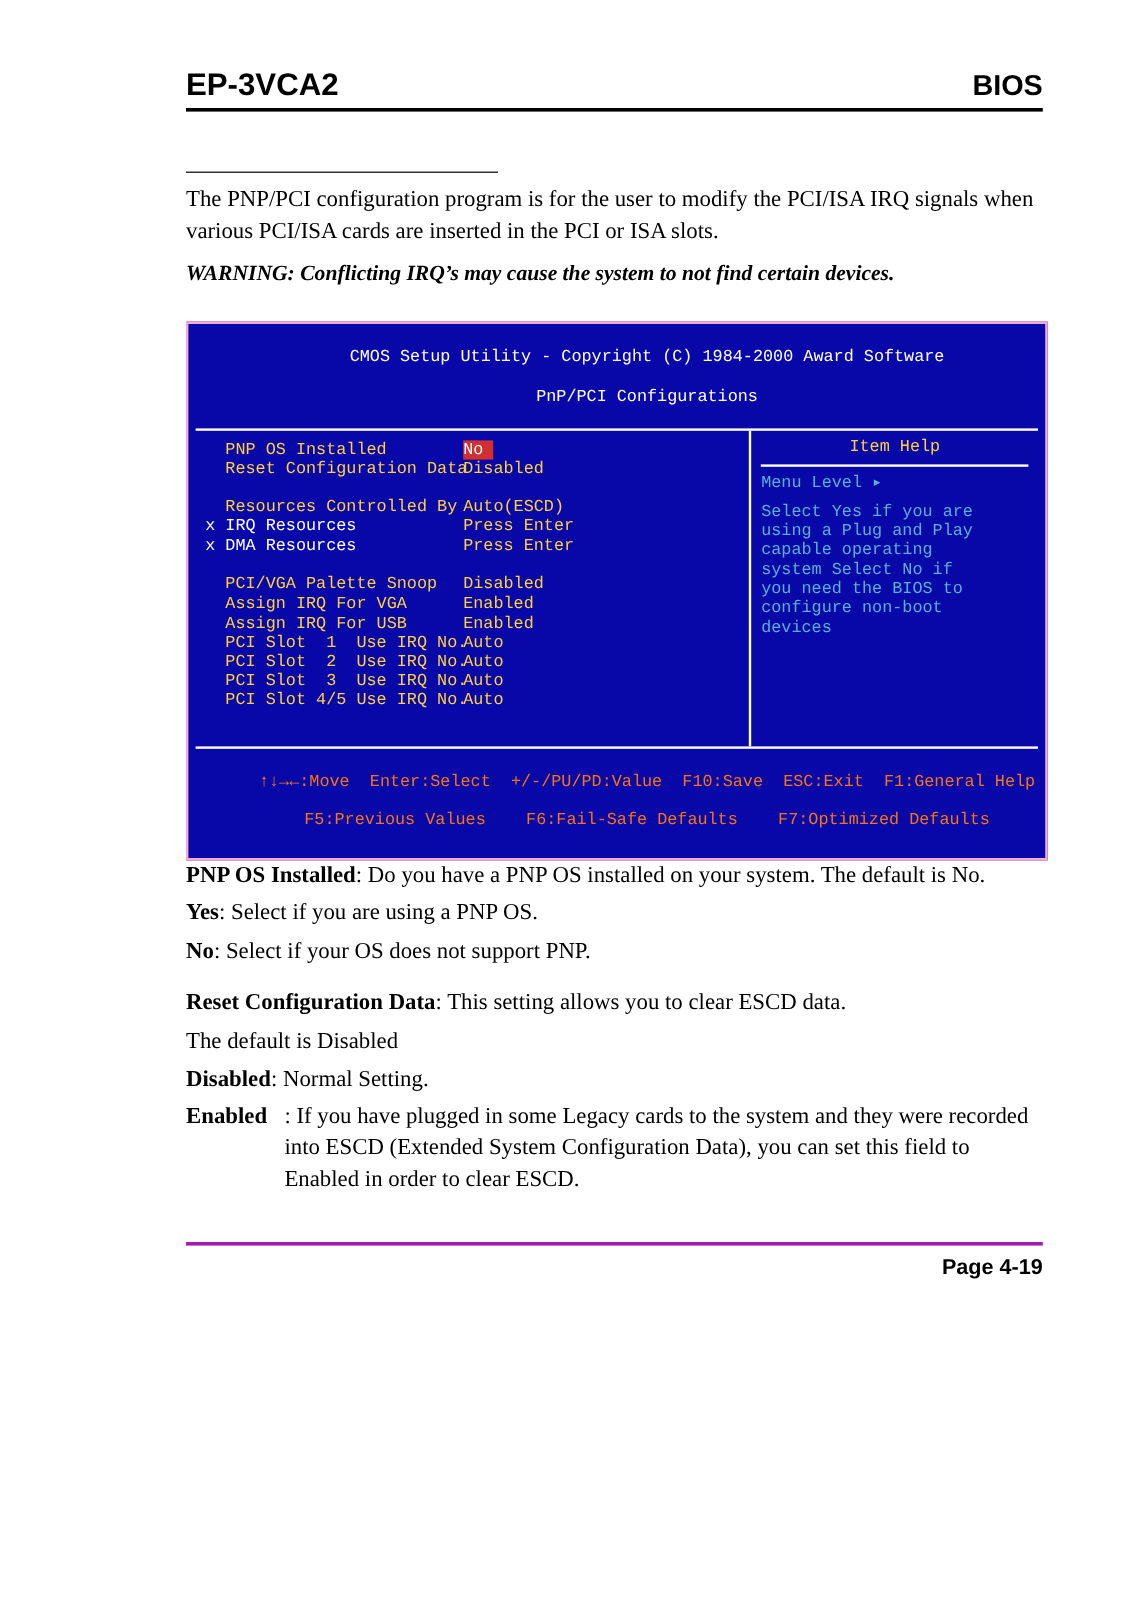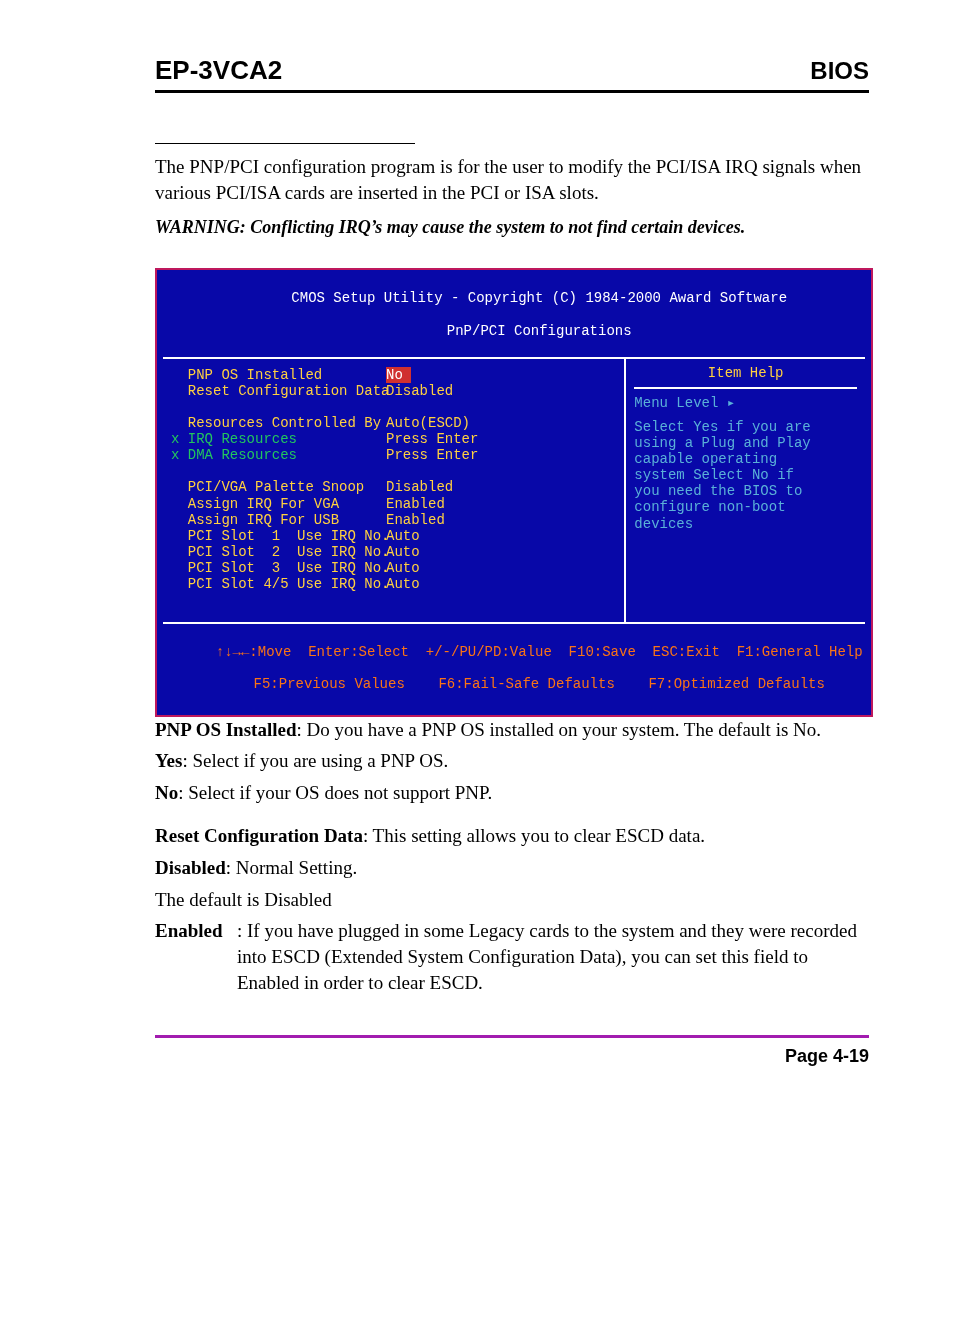--- a/index.html
+++ b/index.html
@@ -46,21 +46,21 @@
   .warning {
     font-size: 18px;
     font-style: italic;
     font-weight: bold;
     margin-bottom: 30px;
   }
   
   .bios {
     width: 100%;
     background: #0808a8;
-    border: 2px solid #be185d;
+    border: 2px solid #f9a8d4;
     font-family: "Courier New", Courier, monospace;
     font-size: 14px;
     color: #fff;
     line-height: 1.15;
   }
   .bios-title {
     text-align: center;
     padding: 4px 0 2px 0;
     white-space: pre;
   }
@@ -80,21 +80,21 @@
     padding: 0 8px 8px 8px;
   }
   .bios-row {
     display: flex;
     white-space: pre;
   }
   .bios-label {
     width: 215px;
     color: #ffd040;
   }
-  .bios-label.dim, .dim { color: #22c55e; }
+  .bios-label.dim, .dim { color: #ffffff; }
   .bios-value { color: #ffd040; }
   .bios-value.sel {
     background: #d03030;
     color: #fff;
     padding-right: 8px;
   }
   .item-help-title {
     text-align: center;
     color: #ffd040;
     padding: 6px 0;
@@ -196,24 +196,24 @@
     </p>
     <p>
       <span class="term">Yes</span><span>:  Select if you are using a PNP OS.</span>
     </p>
     <p>
       <span class="term">No</span><span>:   Select if your OS does not support PNP.</span>
     </p>
     <p style="margin-top:18px">
       <span class="term">Reset Configuration Data</span><span>: This setting allows you to clear ESCD data.</span>
     </p>
+    <p>The default is Disabled</p>
     <p>
       <span class="term">Disabled</span><span>: Normal Setting.</span>
     </p>
-    <p>The default is Disabled</p>
     <p class="indent-block">
       <span class="term">Enabled</span><span>:  If you have plugged in some Legacy cards to the system and they were recorded into ESCD (Extended System Configuration Data), you can set this field to Enabled in order to clear ESCD.</span>
     </p>
   </div>
 
   <div class="footer">
     <span>Page 4-19</span>
   </div>
 
 </div>

